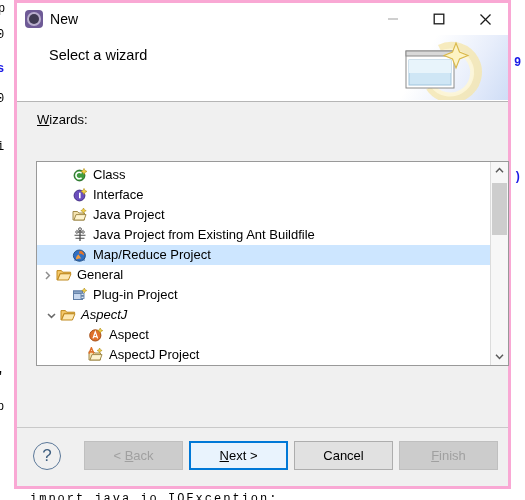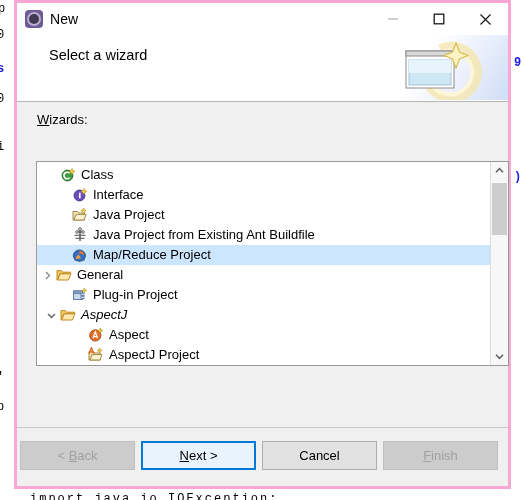--- a/index.html
+++ b/index.html
@@ -237,21 +237,21 @@
     background: #f0f0f0;
     box-sizing: border-box;
   }
   .btnrow {
     position: absolute;
     right: 10px; top: 13px;
     display: flex;
     gap: 6px;
   }
   .btn {
-    width: 115px; height: 29px;
+    width: 99px; height: 29px;
     box-sizing: border-box;
     font-family: "Liberation Sans", sans-serif;
     font-size: 13px;
     display: flex; align-items: center; justify-content: center;
     border: 1px solid #adadad;
     background: #e1e1e1;
     color: #000000;
     padding: 0;
   }
   .btn.disabled {
@@ -331,21 +331,21 @@
 
   <div class="body">
 
     <div class="label-wizards">
       <u>W</u><span>izards:</span>
     </div>
 
 
     <div class="tree-box">
       <div class="tree-list" id="tree-list">
-          <div class="tree-row" style="padding-left: 6px;">
+          <div class="tree-row" style="padding-left: 18px;">
             <span class="twisty"></span>
             <span class="row-icon">
               <svg width="16" height="16" viewBox="0 0 16 16">
                 <circle cx="7.5" cy="8.5" r="5.4" fill="#3f9b3f" stroke="#1f6b1f" stroke-width="1"></circle>
                 <path d="M9.6 6.2 A3.3 3.3 0 1 0 9.6 10.8" fill="none" stroke="#ffffff" stroke-width="1.6"></path>
                 <path d="M12 1.4 L13 3.4 L15 4.4 L13 5.4 L12 7.4 L11 5.4 L9 4.4 L11 3.4 Z" fill="#f2d14a" stroke="#b08f1a" stroke-width=".6"></path>
               </svg>
             </span>
             <span class="row-label">Class</span>
           </div>

